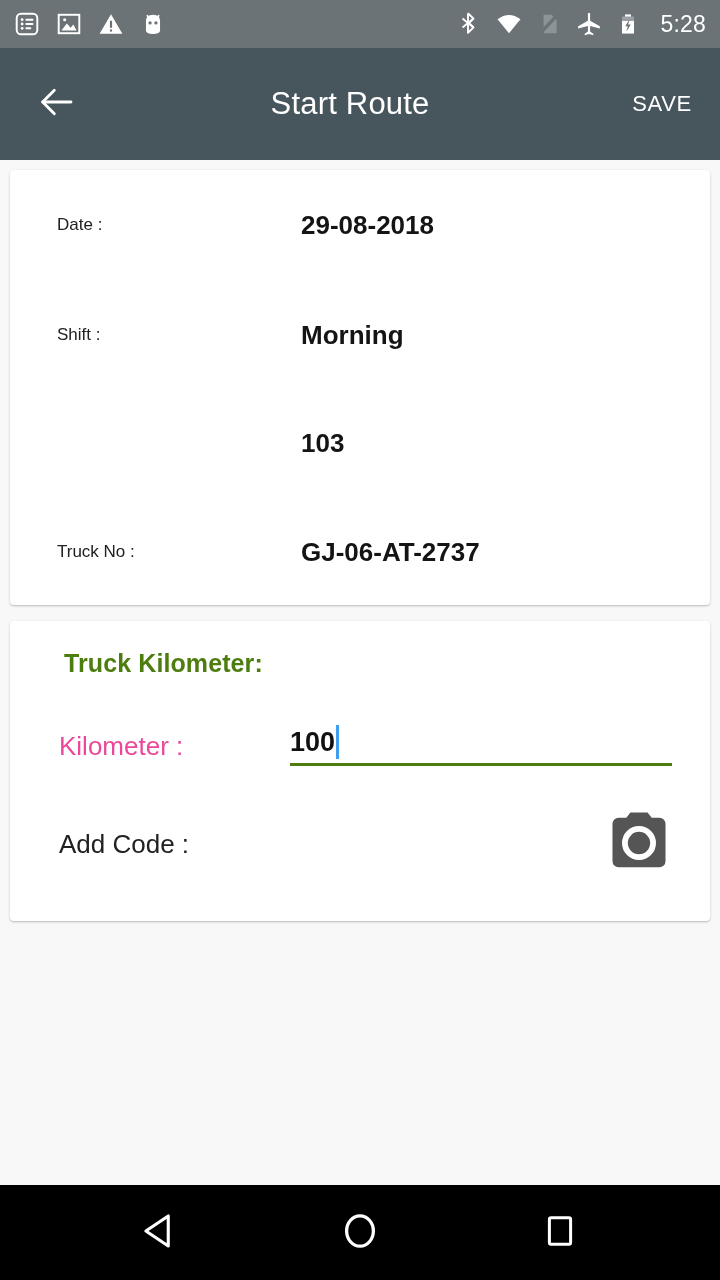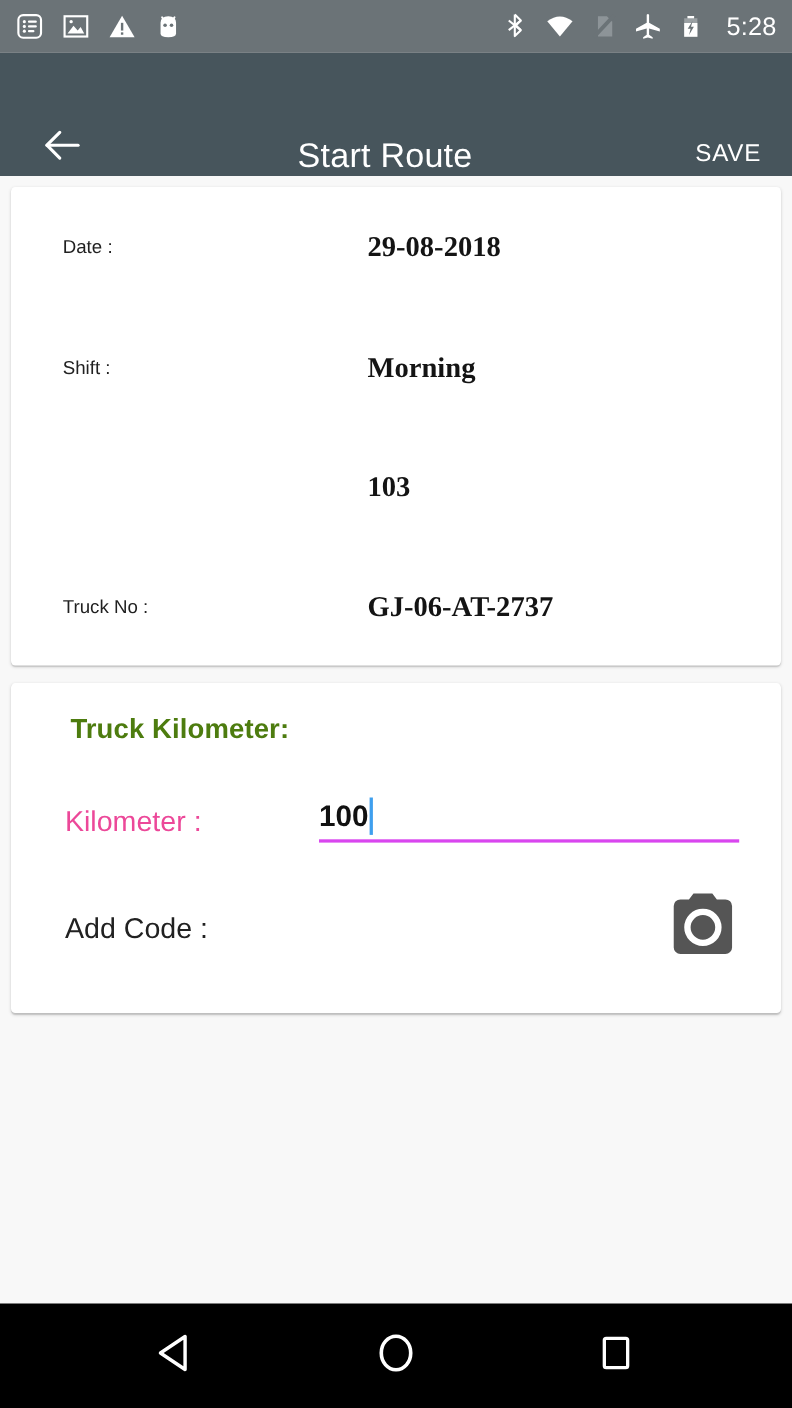--- a/index.html
+++ b/index.html
@@ -55,21 +55,21 @@
   }
 
   
   .app-bar {
     position: absolute;
     top: 48px; left: 0;
     width: 720px;
     height: 112px;
     background: #47555c;
     display: flex;
-    align-items: flex-end;
+    align-items: center;
     box-sizing: border-box;
     padding: 0 24px 0 30px;
   }
   .back-btn {
     width: 52px;
     height: 52px;
     display: flex;
     align-items: center;
     justify-content: center;
     cursor: pointer;
@@ -123,26 +123,25 @@
   .info-label {
     position: absolute;
     left: 47px;
     font-size: 17px;
     color: #212121;
     font-weight: 400;
     white-space: nowrap;
   }
   .info-value {
     position: absolute;
-    left: 324px;
+    left: 291px;
     font-size: 26px;
     color: #141414;
     font-weight: bold;
     white-space: nowrap;
-    font-family: Liberation Serif, serif;
   }
 
   .section-title {
     position: absolute;
     left: 40px;
     top: 28px;
     font-size: 25px;
     font-weight: bold;
     color: #4d7c0f;
     letter-spacing: 0.1px;
@@ -155,21 +154,21 @@
     top: 110px;
     font-size: 26px;
     color: #ec4899;
   }
   .km-field {
     position: absolute;
     left: 280px;
     top: 100px;
     width: 382px;
     height: 45px;
-    border-bottom: 3px solid #d946ef;
+    border-bottom: 3px solid #4d7c0f;
     box-sizing: border-box;
     cursor: text;
     display: flex;
     align-items: center;
   }
   .km-value {
     font-size: 27px;
     font-weight: bold;
     color: #111111;
     line-height: 1;

